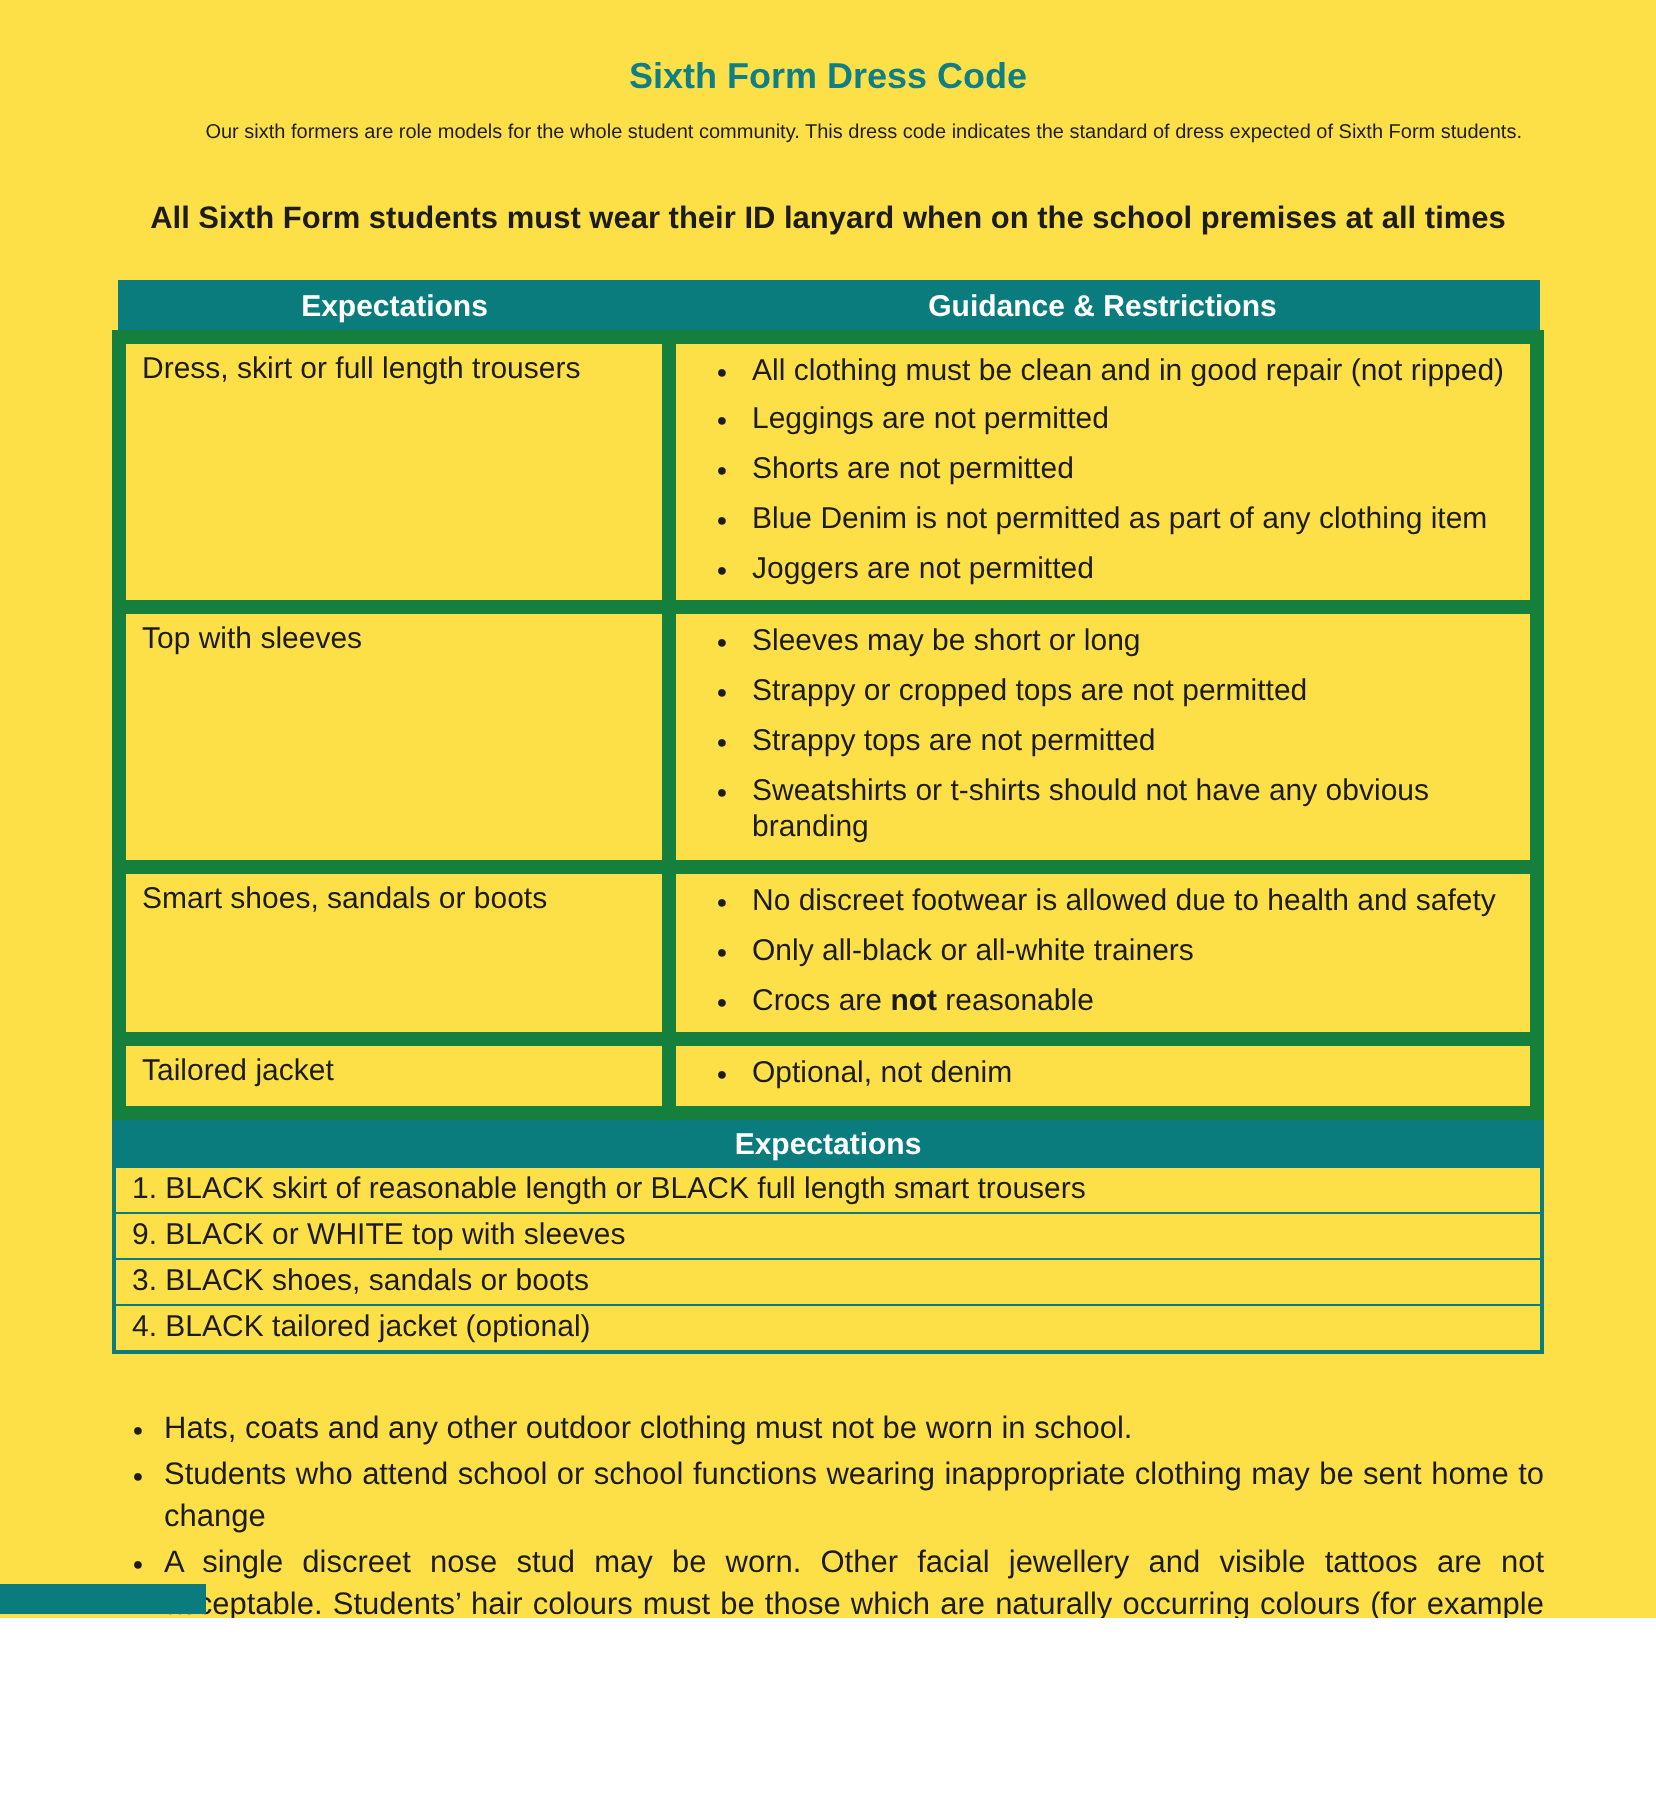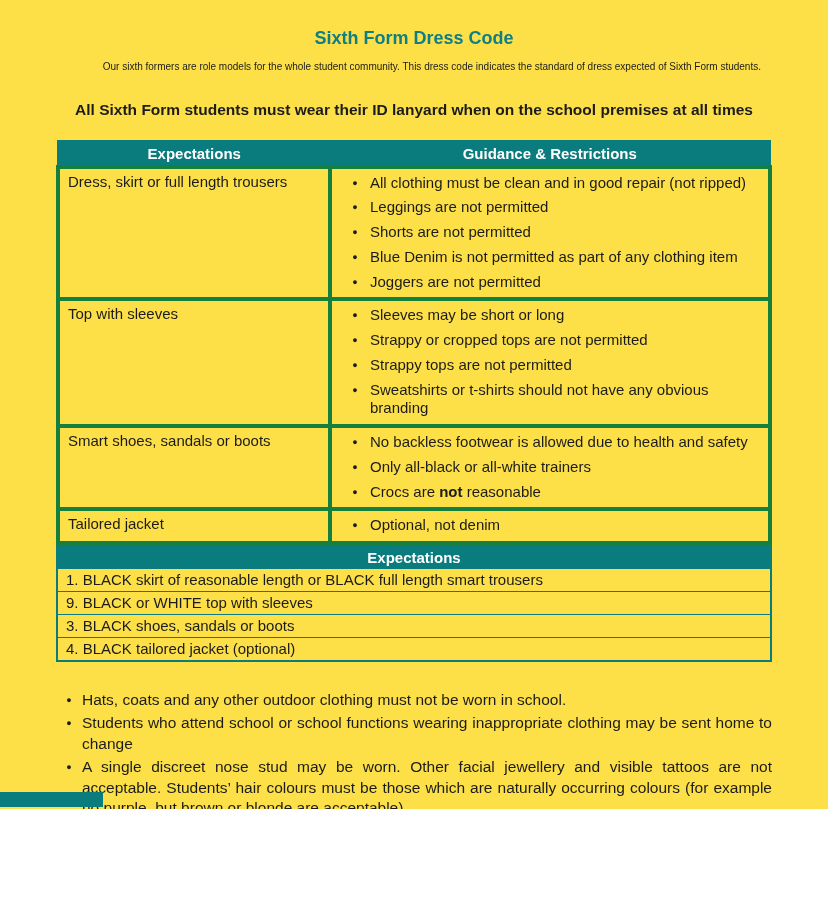--- a/index.html
+++ b/index.html
@@ -38,21 +38,21 @@
     font-size:15px;
   }
   table.dress th{
     background:#0b7c7d;color:#ffffff;
     font-weight:bold;font-size:15px;
     padding:3px 4px;
     border:1px solid #0b7c7d;
     text-align:center;
   }
   table.dress td{
-    border:4px solid #15803d;
+    border:7px solid #15803d;
     vertical-align:top;
     padding:4px 8px 5px 8px;
   }
   table.dress td.exp{width:252px;}
   ul.tbl-list{list-style:none;margin:0;padding:0;}
   ul.tbl-list li{
     display:flex;
     margin:1px 0 6px 0;
     line-height:1.25;
   }
@@ -182,21 +182,21 @@
               </li>
           </ul>
         </td>
       </tr>
       <tr>
         <td class="exp">Smart shoes, sandals or boots</td>
         <td>
           <ul class="tbl-list">
             <li>
                 <span class="blt">●</span>
-                <span class="txt">No backless footwear is allowed due to health and safety</span>
+                <span class="txt">No discreet footwear is allowed due to health and safety</span>
               </li>
             <li>
                 <span class="blt">●</span>
                 <span class="txt">Only all-black or all-white trainers</span>
               </li>
             <li>
                 <span class="blt">●</span>
                 <span class="txt"><span>Crocs are </span><b>not</b><span> reasonable</span></span>
               </li>
           </ul>

